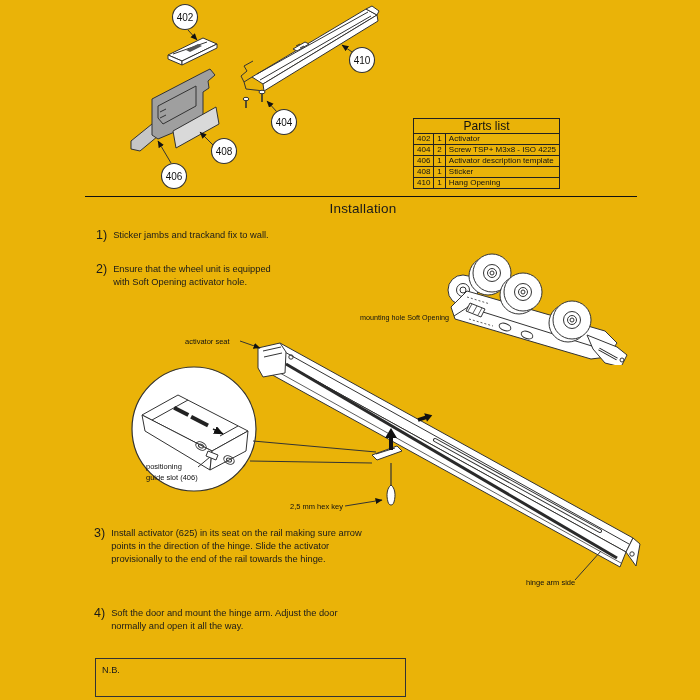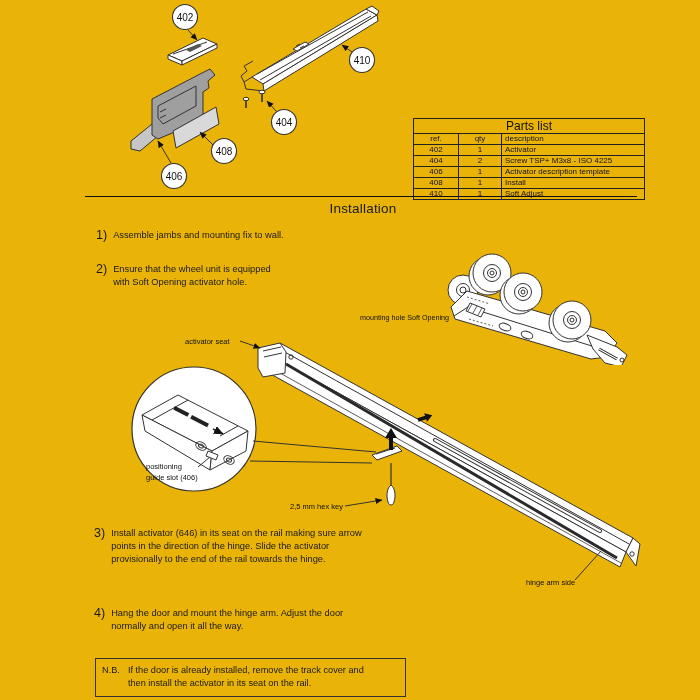--- a/index.html
+++ b/index.html
@@ -12,21 +12,21 @@
   table.parts td.c{text-align:center;}
   table.parts td.ttl{text-align:center;font-size:12px;}
   
   .sep{border-top:1.5px solid #111;}
   .doc-title{font-size:13.5px;text-align:center;letter-spacing:.2px;}
   
   .step{display:flex;align-items:flex-start;gap:6px;}
   .step-num{font-size:12.5px;line-height:1;}
   .step-text{font-size:9.3px;line-height:1.38;white-space:pre-line;}
   
-  .note{border:1.2px solid #333;box-sizing:border-box;padding:5px 4px 4px 6px;display:flex;gap:8px;}
+  .note{border:1.2px solid #333;box-sizing:border-box;padding:5px 4px 4px 6px;display:flex;gap:20px;}
   .note .pfx{font-size:9.2px;line-height:1.4;}
   .note .ntext{font-size:9.2px;line-height:1.4;white-space:pre-line;}
   svg text{font-family:"Liberation Sans","DejaVu Sans",sans-serif;}
 </style>
 </head>
 <body>
 
 <div class="page">
 
   <svg class="abs" style="left:0;top:0" width="440" height="200" viewBox="0 0 440 200">
@@ -103,58 +103,53 @@
       </g>
     </g>
   </svg>
 
   <table class="parts abs" style="left:413px;top:118px">
     <tbody>
       <tr>
         <td colspan="3" class="ttl">Parts list</td>
       </tr>
       <tr>
-        <td class="c" style="width:38px">ref.</td>
-        <td class="c" style="width:36px">qty</td>
-        <td style="width:136px">description</td>
-      </tr>
-      <tr>
         <td class="c">402</td>
         <td class="c">1</td>
         <td>Activator</td>
       </tr>
       <tr>
         <td class="c">404</td>
         <td class="c">2</td>
         <td>Screw TSP+ M3x8 - ISO 4225</td>
       </tr>
       <tr>
         <td class="c">406</td>
         <td class="c">1</td>
         <td>Activator description template</td>
       </tr>
       <tr>
         <td class="c">408</td>
         <td class="c">1</td>
-        <td>Install</td>
+        <td>Sticker</td>
       </tr>
       <tr>
         <td class="c">410</td>
         <td class="c">1</td>
-        <td>Soft Adjust</td>
+        <td>Hang Opening</td>
       </tr>
     </tbody>
   </table>
 
   <div class="abs sep" style="left:85px;top:196px;width:552px;height:0"></div>
   <div class="abs doc-title" style="left:0;top:201px;width:700px;padding-left:26px;box-sizing:border-box">Installation</div>
 
   <div class="abs step" style="left:96px;top:229px">
     <span class="step-num">1)</span>
-    <div class="step-text">Assemble jambs and mounting fix to wall.</div>
+    <div class="step-text">Sticker jambs and trackand fix to wall.</div>
   </div>
   <div class="abs step" style="left:96px;top:263px">
     <span class="step-num">2)</span>
     <div class="step-text">Ensure that the wheel unit is equipped
 with Soft Opening activator hole.</div>
   </div>
 
   <svg class="abs" style="left:355px;top:235px" width="335" height="130" viewBox="0 0 335 130">
     <g stroke="#333" stroke-width="1" fill="none" stroke-linejoin="round">
 
@@ -277,29 +272,27 @@
       <line x1="120" y1="11" x2="140" y2="18" marker-end="url(#ah2)"></line>
       <text x="170" y="179" font-size="7.5" fill="#111" stroke="none">2,5 mm hex key</text>
       <line x1="225" y1="176" x2="262" y2="170" marker-end="url(#ah2)"></line>
       <text x="406" y="255" font-size="7.5" fill="#111" stroke="none">hinge arm side</text>
       <line x1="455" y1="250" x2="481" y2="221"></line>
     </g>
   </svg>
 
   <div class="abs step" style="left:94px;top:527px">
     <span class="step-num">3)</span>
-    <div class="step-text">Install activator (646) in its seat on the rail making sure arrow
+    <div class="step-text">Install activator (625) in its seat on the rail making sure arrow
 points in the direction of the hinge. Slide the activator
 provisionally to the end of the rail towards the hinge.</div>
   </div>
   <div class="abs step" style="left:94px;top:607px">
     <span class="step-num">4)</span>
-    <div class="step-text">Hang the door and mount the hinge arm. Adjust the door
+    <div class="step-text">Soft the door and mount the hinge arm. Adjust the door
 normally and open it all the way.</div>
   </div>
 
   <div class="abs note" style="left:95px;top:658px;width:311px;height:39px">
     <span class="pfx">N.B.</span>
-    <div class="ntext">If the door is already installed, remove the track cover and
-then install the activator in its seat on the rail.</div>
   </div>
 
 </div>
 
 </body></html>

